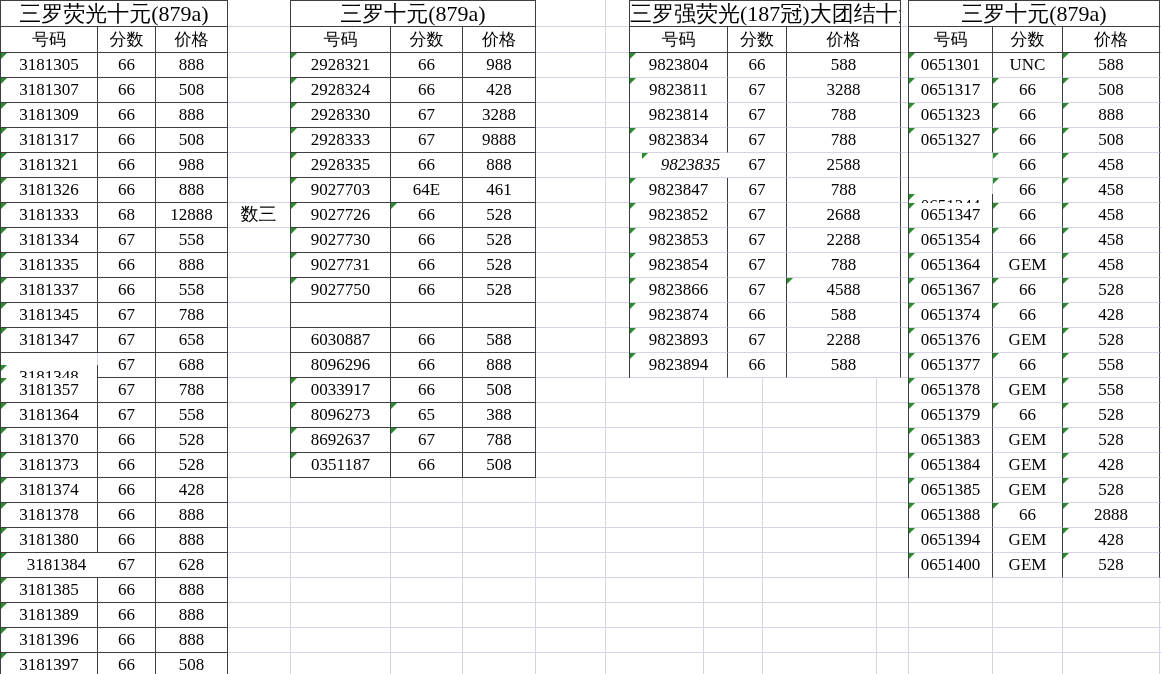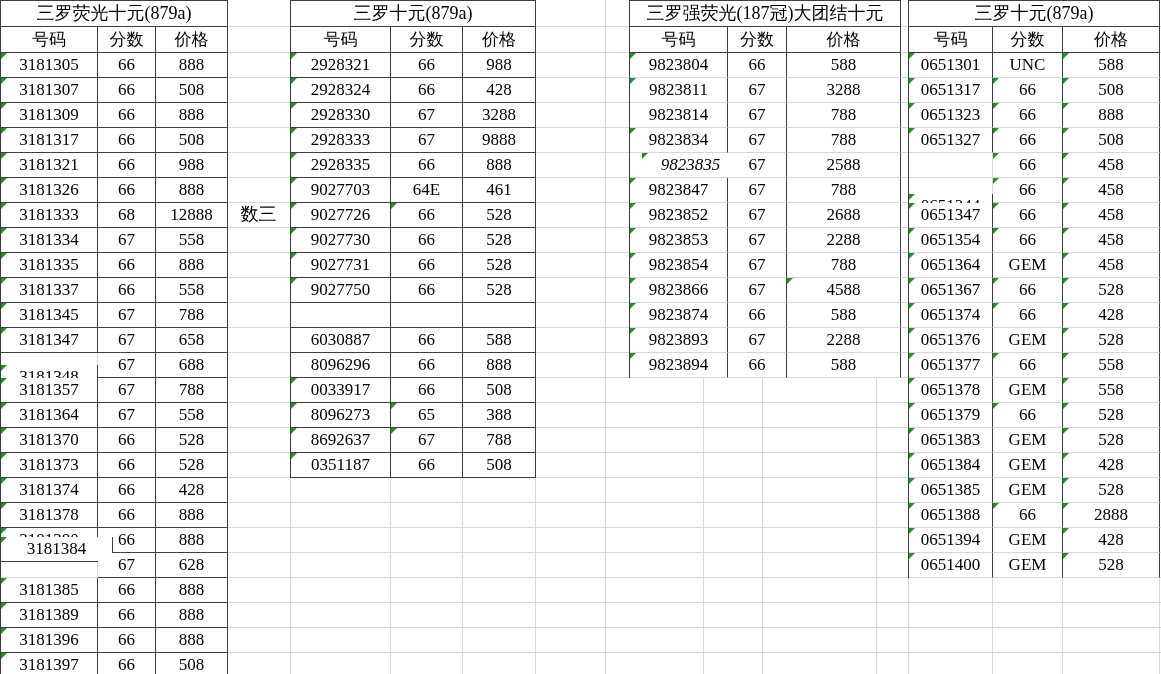--- a/index.html
+++ b/index.html
@@ -23,21 +23,21 @@
     border-left:1px solid var(--dark);
     border-top:1px solid var(--dark);
   }
   .cell{
     position:absolute;box-sizing:border-box;background:#fff;
     border-right:1px solid var(--dark);
     border-bottom:1px solid var(--dark);
     text-align:center;font-size:17px;overflow:hidden;white-space:nowrap;
   }
   .cell.light-b{border-bottom-color:var(--grid);}
-  .cell.title{font-size:18px;font-weight:normal;}
+  .cell.title{font-size:22px;font-weight:normal;}
   .tri{
     position:absolute;left:0;top:0;width:0;height:0;
     border-top:6px solid var(--tri);
     border-right:6px solid transparent;
   }
   .sidenote{
     position:absolute;font-size:18px;text-align:center;background:transparent;
   }
   .watermark{
     position:absolute;right:10px;top:630px;z-index:6;
@@ -149,21 +149,21 @@
       <div class="cell" style="left: 155px; top: 452px; width: 72px; height: 25px; line-height: 24px;">528</div>
       <div class="cell" style="left: 0px; top: 477px; width: 97px; height: 25px; line-height: 24px;">3181374<span class="tri"></span></div>
       <div class="cell" style="left: 97px; top: 477px; width: 58px; height: 25px; line-height: 24px;">66</div>
       <div class="cell" style="left: 155px; top: 477px; width: 72px; height: 25px; line-height: 24px;">428</div>
       <div class="cell" style="left: 0px; top: 502px; width: 97px; height: 25px; line-height: 24px;">3181378<span class="tri"></span></div>
       <div class="cell" style="left: 97px; top: 502px; width: 58px; height: 25px; line-height: 24px;">66</div>
       <div class="cell" style="left: 155px; top: 502px; width: 72px; height: 25px; line-height: 24px;">888</div>
       <div class="cell" style="left: 0px; top: 527px; width: 97px; height: 25px; line-height: 24px;">3181380<span class="tri"></span></div>
       <div class="cell" style="left: 97px; top: 527px; width: 58px; height: 25px; line-height: 24px;">66</div>
       <div class="cell" style="left: 155px; top: 527px; width: 72px; height: 25px; line-height: 24px;">888</div>
-      <div class="cell" style="left: 0px; top: 536px; width: 112px; height: 25px; line-height: 24px;">3181384<span class="tri"></span></div>
+      <div class="cell" style="left: 0px; top: 552px; width: 112px; height: 25px; line-height: 24px;">3181384<span class="tri"></span></div>
       <div class="cell" style="left: 97px; top: 552px; width: 58px; height: 25px; line-height: 24px;">67</div>
       <div class="cell" style="left: 155px; top: 552px; width: 72px; height: 25px; line-height: 24px;">628</div>
       <div class="cell" style="left: 0px; top: 577px; width: 97px; height: 25px; line-height: 24px;">3181385<span class="tri"></span></div>
       <div class="cell" style="left: 97px; top: 577px; width: 58px; height: 25px; line-height: 24px;">66</div>
       <div class="cell" style="left: 155px; top: 577px; width: 72px; height: 25px; line-height: 24px;">888</div>
       <div class="cell" style="left: 0px; top: 602px; width: 97px; height: 25px; line-height: 24px;">3181389<span class="tri"></span></div>
       <div class="cell" style="left: 97px; top: 602px; width: 58px; height: 25px; line-height: 24px;">66</div>
       <div class="cell" style="left: 155px; top: 602px; width: 72px; height: 25px; line-height: 24px;">888</div>
       <div class="cell" style="left: 0px; top: 627px; width: 97px; height: 25px; line-height: 24px;">3181396<span class="tri"></span></div>
       <div class="cell" style="left: 97px; top: 627px; width: 58px; height: 25px; line-height: 24px;">66</div>

